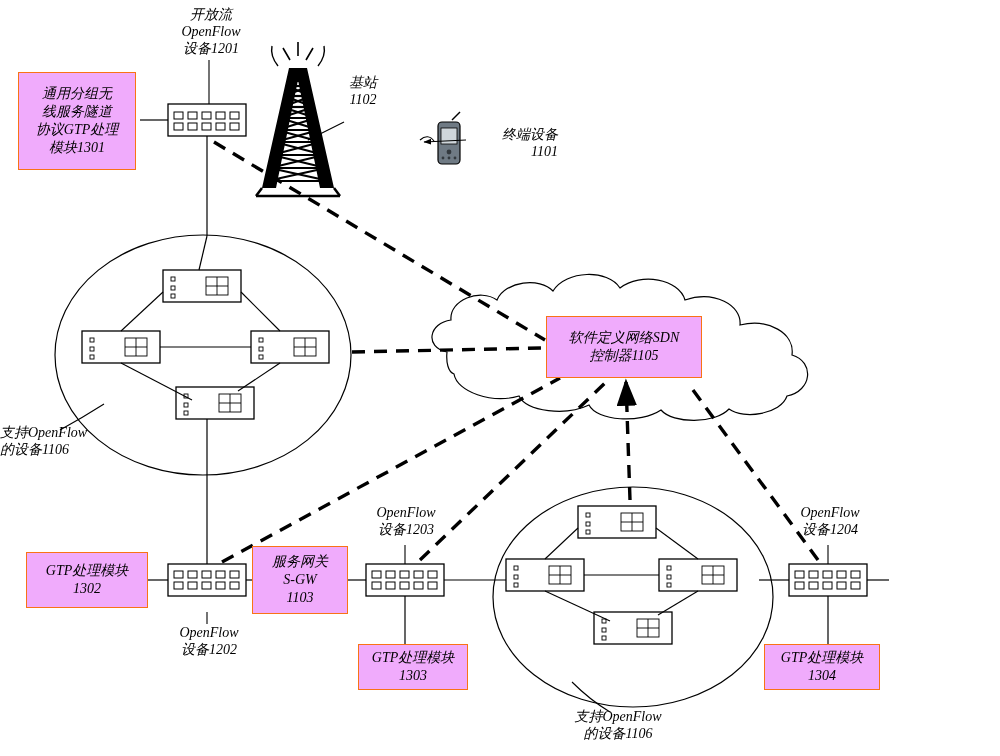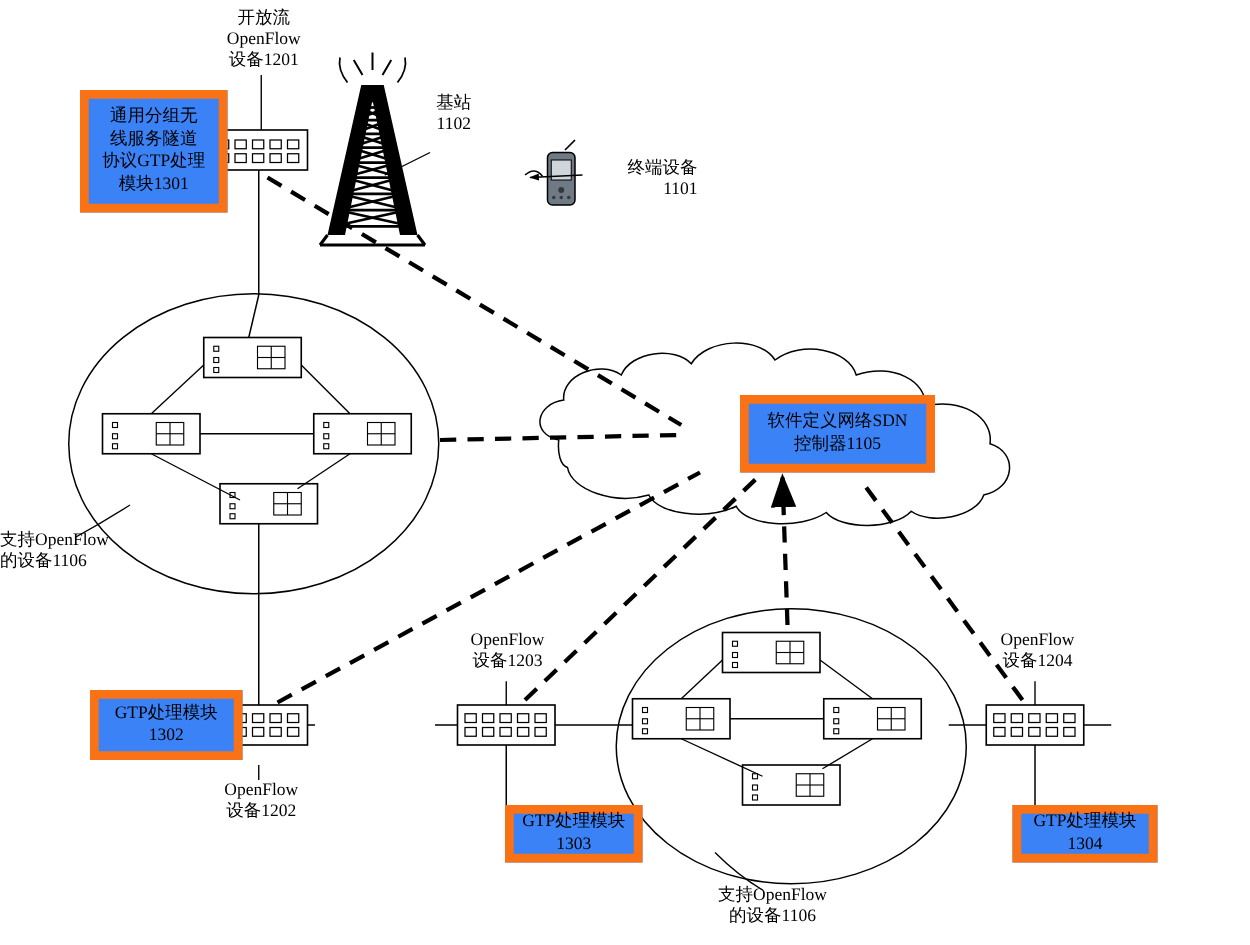--- a/index.html
+++ b/index.html
@@ -7,52 +7,52 @@
     padding: 0;
     background: #ffffff;
   }
   #root {
     position: relative;
     width: 1000px;
     height: 756px;
     background: #ffffff;
     font-family: "Liberation Serif", serif;
     overflow: hidden;
+    font-style: italic;
   }
   #svg-layer {
     position: absolute;
     left: 0;
     top: 0;
     width: 1000px;
     height: 756px;
   }
   .lbl {
     position: absolute;
     font-family: "Liberation Serif", serif;
     font-size: 14px;
     line-height: 17px;
     color: #000000;
     text-align: center;
     white-space: pre-line;
   }
   .boxlbl {
     position: absolute;
-    border: 7px solid #f97316;
-    background: #3b82f6;
+    border: 1px solid #f97316;
+    background: #f0abfc;
     font-family: "Liberation Serif", serif;
     font-size: 14px;
     line-height: 18px;
     color: #000000;
     display: flex;
     align-items: center;
     justify-content: center;
     text-align: center;
     white-space: pre-line;
     box-sizing: border-box;
-    margin-left: 46px;
   }
 </style>
 </head>
 <body>
 
 <div id="root">
 
   <svg id="svg-layer" viewBox="0 0 1000 756">
     <defs>
       <marker id="arrow" markerWidth="9" markerHeight="9" refX="7" refY="3" orient="auto" markerUnits="strokeWidth">
@@ -312,20 +312,23 @@
 
   <div class="lbl" style="left:0px; top:424px; width:126px; text-align:left;">支持OpenFlow
 的设备1106</div>
 
   <div class="boxlbl" style="left:26px; top:552px; width:122px; height:56px;">GTP处理模块
 1302</div>
 
   <div class="lbl" style="left:163px; top:624px; width:92px;">OpenFlow
 设备1202</div>
 
+  <div class="boxlbl" style="left:252px; top:546px; width:96px; height:68px;">服务网关
+S-GW
+1103</div>
 
   <div class="lbl" style="left:360px; top:504px; width:92px;">OpenFlow
 设备1203</div>
 
   <div class="boxlbl" style="left:358px; top:644px; width:110px; height:46px;">GTP处理模块
 1303</div>
 
   <div class="lbl" style="left:784px; top:504px; width:92px;">OpenFlow
 设备1204</div>
 

